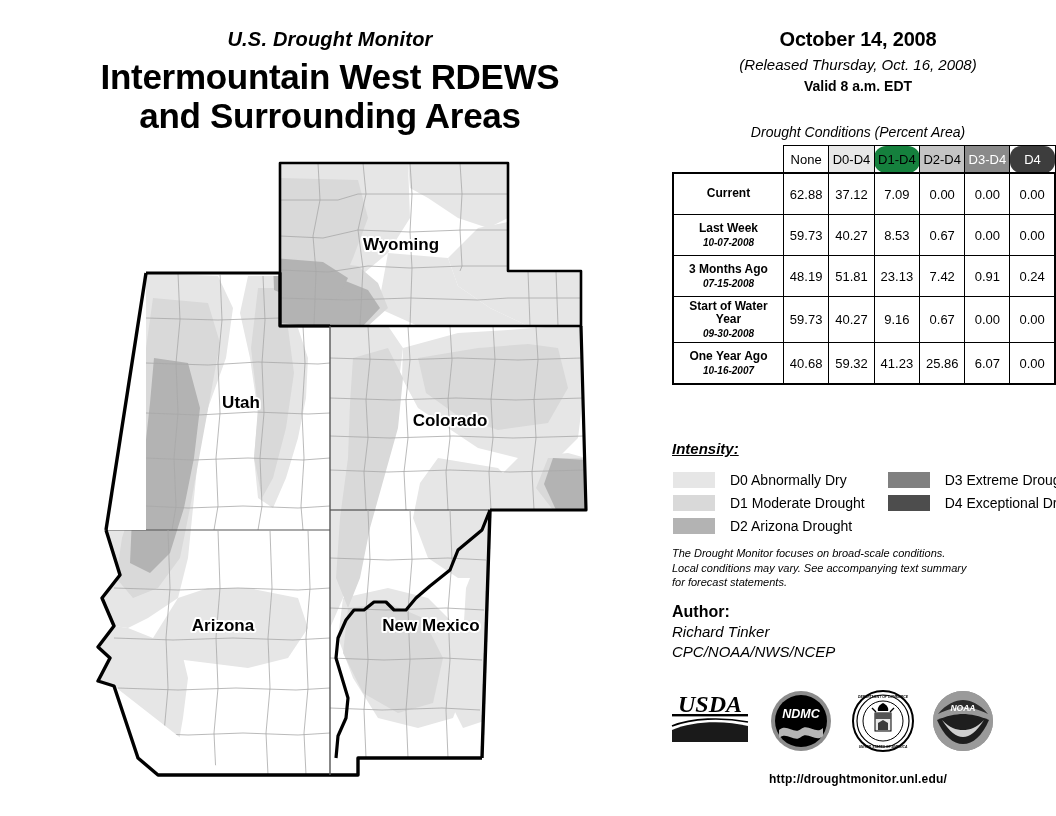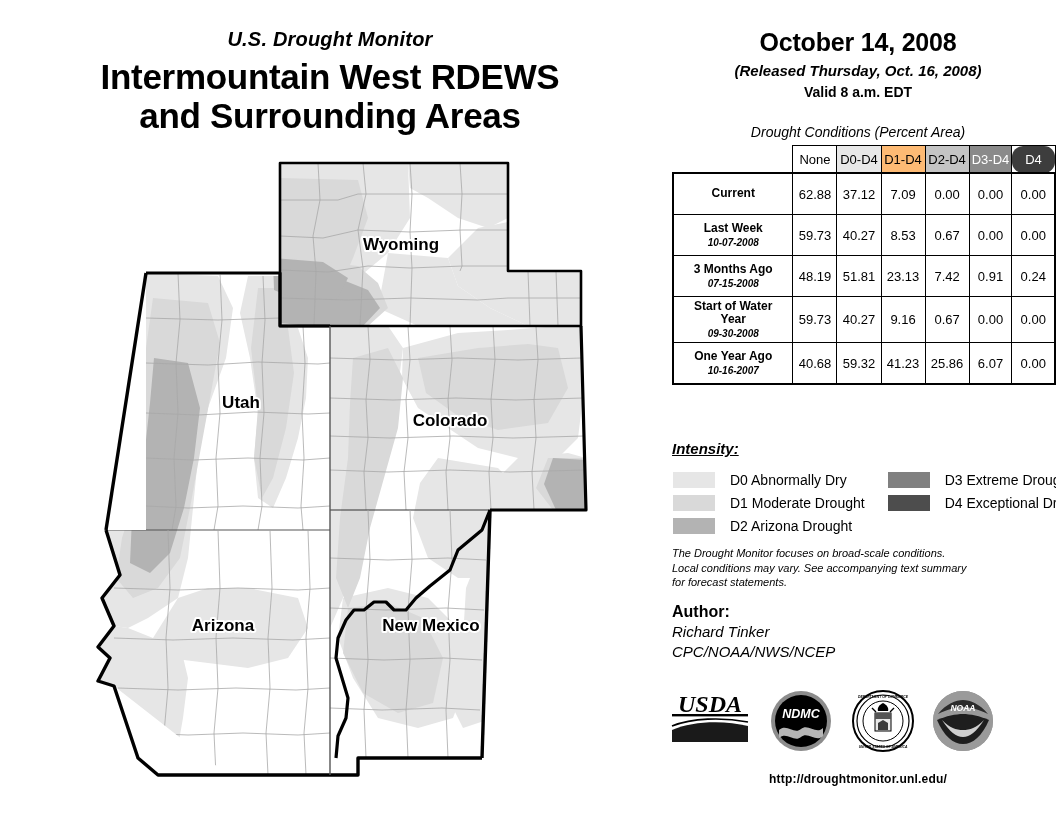--- a/index.html
+++ b/index.html
@@ -18,37 +18,37 @@
   #map-svg{display:block;width:600px;height:625px;}
 
   .state-label{font-family:"Liberation Sans",sans-serif;font-weight:bold;
                font-size:17px;fill:#000;paint-order:stroke;stroke:#fff;
                stroke-width:4px;stroke-linejoin:round;}
 
   
   #right-panel{position:absolute;left:660px;top:0;width:396px;height:816px;}
 
   #date-block{position:absolute;left:0;top:28px;width:396px;text-align:center;}
-  #issue-date{font-size:25px;font-weight:bold;letter-spacing:-.2px;}
-  #release-date{font-size:15px;font-weight:bold;font-style:italic;margin-top:5px;}
+  #issue-date{font-size:20px;font-weight:bold;letter-spacing:-.2px;}
+  #release-date{font-size:15px;font-weight:normal;font-style:italic;margin-top:5px;}
   #valid-time{font-size:14px;font-weight:bold;margin-top:5px;}
 
   #table-caption{position:absolute;left:0;top:124px;width:396px;text-align:center;
                  font-size:14px;font-style:italic;}
 
   
   #stats-table{position:absolute;left:12px;top:145px;border-collapse:collapse;
                font-size:13px;table-layout:fixed;}
   #stats-table td,#stats-table th{border:1px solid #000;text-align:center;
                vertical-align:middle;padding:0;font-weight:normal;}
   #stats-table .corner{border:none;width:104px;}
   #stats-table thead th{height:26px;}
   #stats-table .hdr{width:45px;}
   #stats-table tbody td.rowlab{width:104px;font-weight:bold;font-size:12px;
-               line-height:1.12;padding:3px 12px;border-left:2px solid #000;}
+               line-height:1.12;padding:3px 4px;border-left:2px solid #000;}
   #stats-table tbody td.val{height:40px;}
   #stats-table tbody tr:first-child td{border-top:2px solid #000;}
   #stats-table tbody tr:last-child td{border-bottom:2px solid #000;}
   #stats-table tbody td.last{border-right:2px solid #000;}
   .rl-name{display:block;}
   .rl-date{display:block;font-style:italic;font-weight:bold;font-size:10px;margin-top:1px;}
 
   
   #legend{position:absolute;left:12px;top:440px;width:380px;}
   #intensity-head{font-size:15px;font-style:italic;font-weight:bold;
@@ -299,21 +299,21 @@
   </div>
 
   <div id="table-caption">Drought Conditions (Percent Area)</div>
 
   <table id="stats-table">
     <thead>
       <tr>
         <th class="corner"></th>
         <th class="hdr" style="background: rgb(255, 255, 255);">None</th>
         <th class="hdr" style="background: rgb(232, 232, 232);">D0-D4</th>
-        <th class="hdr" style="background: #fdba74;">D1-D4</th>
+        <th class="hdr" style="background: #15803d; border-radius: 12px;">D1-D4</th>
         <th class="hdr" style="background: rgb(196, 196, 196);">D2-D4</th>
         <th class="hdr" style="background: rgb(138, 138, 138); color: rgb(255, 255, 255);">D3-D4</th>
         <th class="hdr" style="background: rgb(61, 61, 61); color: rgb(255, 255, 255); border-radius: 11px;">D4</th>
       </tr>
     </thead>
     <tbody id="stats-body">
         <tr>
           <td class="rowlab">
             <span class="rl-name">Current</span>
           </td>

